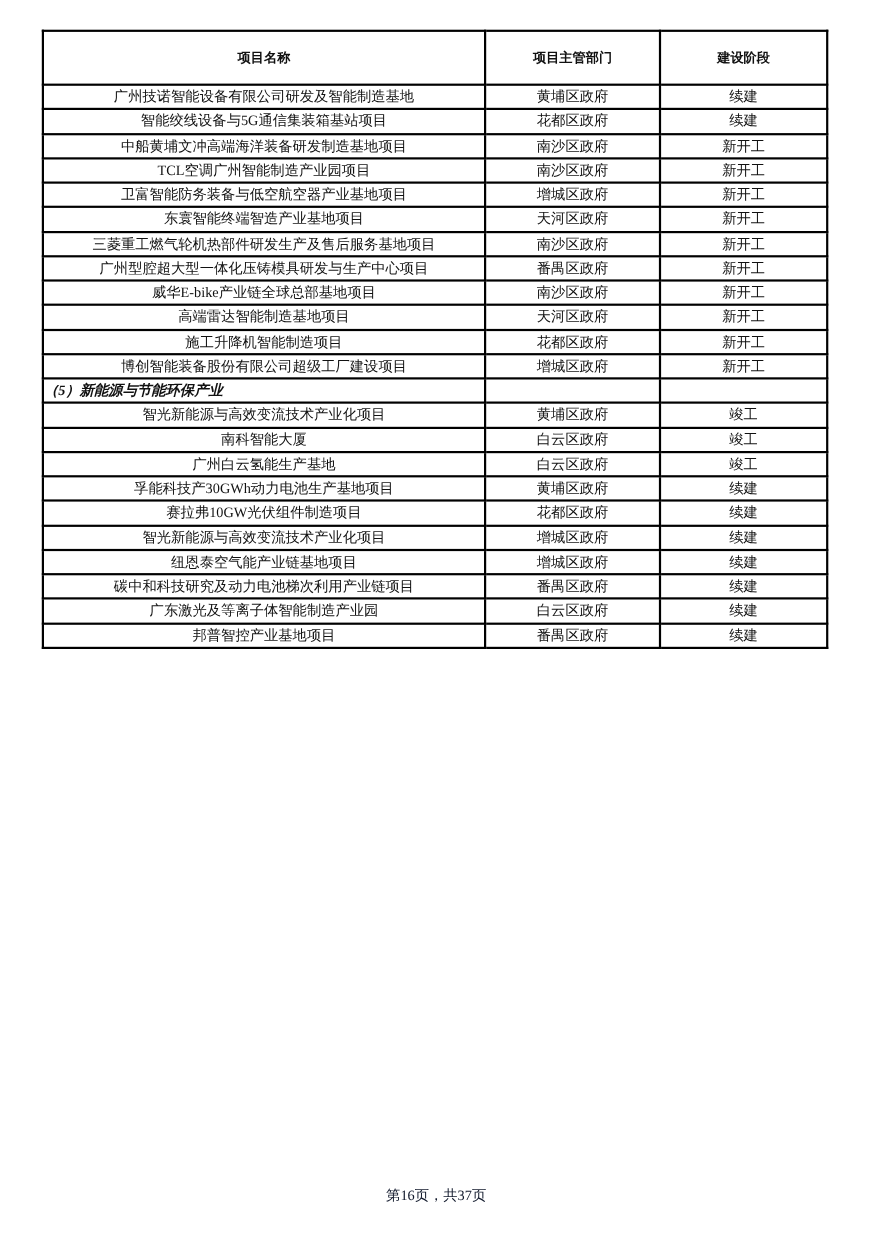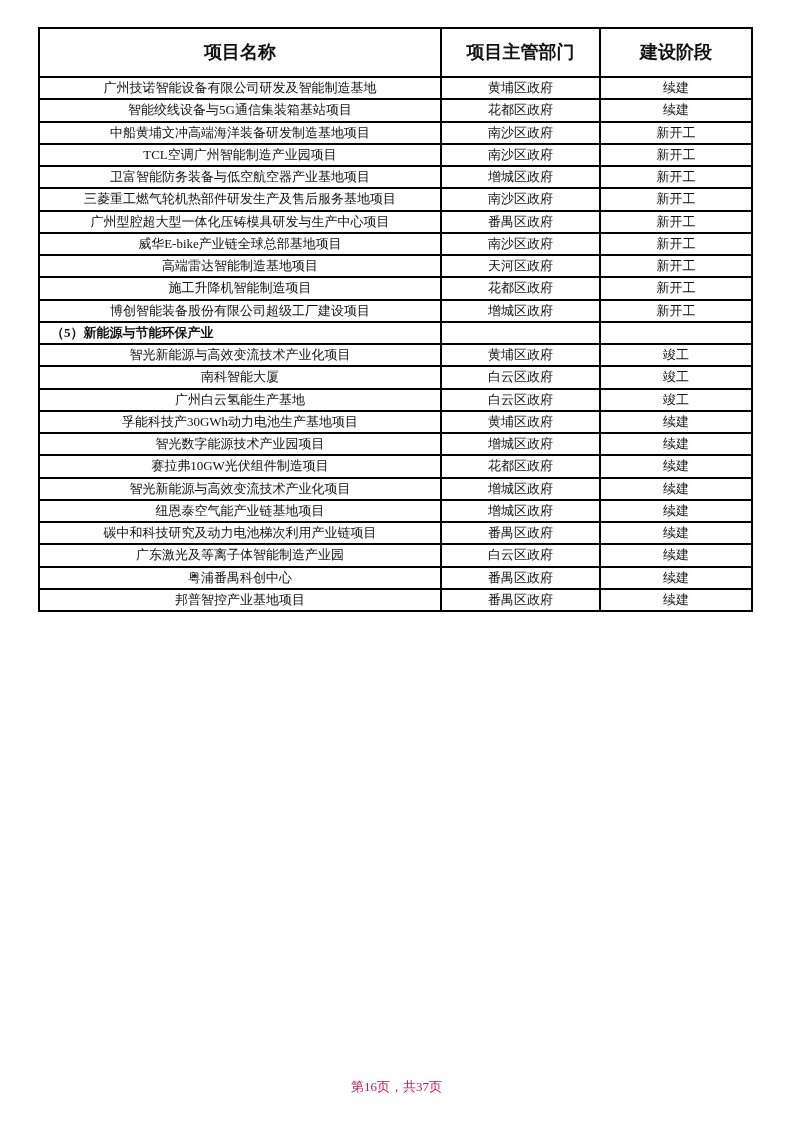--- a/index.html
+++ b/index.html
@@ -37,35 +37,36 @@
     overflow: hidden;
   }
   table.project-table thead tr {
     height: 49px;
   }
   table.project-table tbody tr {
     height: 16px;
   }
   table.project-table th {
     font-weight: bold;
-    font-size: 18px;
+    font-size: 12px;
   }
   table.project-table tr.section-row td:first-child {
     text-align: left;
     font-weight: bold;
-    padding-left: 11px;
+    padding-left: 0;
+    font-style: italic;
   }
   .footer {
     position: absolute;
     left: 0;
     top: 1078px;
     width: 793px;
     text-align: center;
     font-size: 13px;
-    color: #be185d;
+    color: #0f172a;
   }
 </style>
 </head>
 <body>
 
 <div class="page">
 
   <table class="project-table">
     <colgroup>
       <col style="width: 402px">
@@ -99,20 +100,25 @@
     <td>TCL空调广州智能制造产业园项目</td>
     <td>南沙区政府</td>
     <td>新开工</td>
   </tr>
         <tr>
     <td>卫富智能防务装备与低空航空器产业基地项目</td>
     <td>增城区政府</td>
     <td>新开工</td>
   </tr>
         <tr>
+    <td>东寰智能终端智造产业基地项目</td>
+    <td>天河区政府</td>
+    <td>新开工</td>
+  </tr>
+        <tr>
     <td>三菱重工燃气轮机热部件研发生产及售后服务基地项目</td>
     <td>南沙区政府</td>
     <td>新开工</td>
   </tr>
         <tr>
     <td>广州型腔超大型一体化压铸模具研发与生产中心项目</td>
     <td>番禺区政府</td>
     <td>新开工</td>
   </tr>
         <tr>
@@ -154,25 +160,20 @@
     <td>广州白云氢能生产基地</td>
     <td>白云区政府</td>
     <td>竣工</td>
   </tr>
         <tr>
     <td>孚能科技产30GWh动力电池生产基地项目</td>
     <td>黄埔区政府</td>
     <td>续建</td>
   </tr>
         <tr>
-    <td>智光数字能源技术产业园项目</td>
-    <td>增城区政府</td>
-    <td>续建</td>
-  </tr>
-        <tr>
     <td>赛拉弗10GW光伏组件制造项目</td>
     <td>花都区政府</td>
     <td>续建</td>
   </tr>
         <tr>
     <td>智光新能源与高效变流技术产业化项目</td>
     <td>增城区政府</td>
     <td>续建</td>
   </tr>
         <tr>
@@ -184,25 +185,20 @@
     <td>碳中和科技研究及动力电池梯次利用产业链项目</td>
     <td>番禺区政府</td>
     <td>续建</td>
   </tr>
         <tr>
     <td>广东激光及等离子体智能制造产业园</td>
     <td>白云区政府</td>
     <td>续建</td>
   </tr>
         <tr>
-    <td>粤浦番禺科创中心</td>
-    <td>番禺区政府</td>
-    <td>续建</td>
-  </tr>
-        <tr>
     <td>邦普智控产业基地项目</td>
     <td>番禺区政府</td>
     <td>续建</td>
   </tr>
       </tbody>
   </table>
 
   <div class="footer">第16页，共37页</div>
 
 </div>

